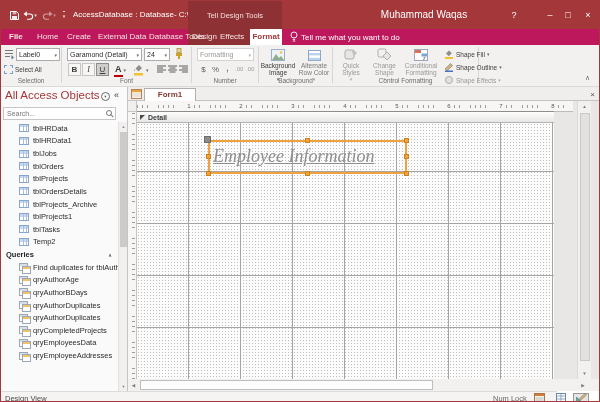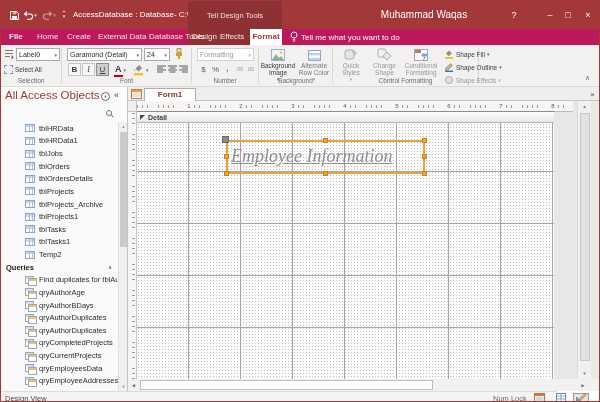--- a/index.html
+++ b/index.html
@@ -57,21 +57,21 @@
   .nav-title { position:absolute; left:4px; top:2px; font-size:11.5px; color:#A4373A; white-space:nowrap; }
   .navmenu { position:absolute; left:100px; top:5px; width:9px; height:9px; border:1px solid #6a6a6a; border-radius:50%;
              display:flex; align-items:center; justify-content:center; font-size:4.5px; color:#6a6a6a; }
   .shutter { position:absolute; left:113px; top:3px; font-size:9px; color:#3b3b3b; }
   .searchbox { position:absolute; left:2px; top:20px; width:113px; height:13px; border:1px solid #c8c6c4; background:#fff;
                font-family:"Liberation Sans",sans-serif; font-size:7px; color:#3b3b3b; padding:1px 14px 1px 3px; }
   .mag { position:absolute; left:105px; top:23px; width:6px; height:6px; border:1px solid #7a7876; border-radius:50%; }
   .mag::after { content:""; position:absolute; width:3.5px; height:1px; background:#7a7876; transform:rotate(45deg);
                 right:-2.5px; bottom:-1px; }
   .navlist { position:absolute; left:0; top:35px; width:117px; height:269px; overflow:hidden; background:#fbfafa; }
-  .nitem { height:12.63px; display:flex; align-items:center; gap:4px; padding-left:24px; font-size:7.5px; color:#2b2b2b; white-space:nowrap; }
+  .nitem { height:12.63px; display:flex; align-items:center; gap:4px; padding-left:18px; font-size:7.5px; color:#2b2b2b; white-space:nowrap; }
   .nhdr { height:12.63px; display:flex; align-items:center; padding:0 6px 0 5px; font-size:7.5px; font-weight:bold; color:#1e1e1e; }
   .nhdr .chev { margin-left:auto; font-size:5px; color:#6a6a6a; }
   .t-ic { flex:0 0 auto; width:10px; height:8px; border:1px solid #89a6cf; background-color:#fff;
           background-image:linear-gradient(90deg, transparent 0 3px, #aabedd 3px 3.8px, transparent 3.8px 6.2px, #aabedd 6.2px 7px, transparent 7px),
                            linear-gradient(#c9d8ee 0 2.5px, transparent 2.5px); }
   .q-ic { flex:0 0 auto; width:10px; height:8px; position:relative; }
   .q-ic::before { content:""; position:absolute; left:0; top:0; width:7px; height:6px; border:1px solid #9aa7b8;
                   background:linear-gradient(#d8dee8 0 2px, #fff 2px); }
   .q-ic::after { content:""; position:absolute; left:3px; top:2.5px; width:7px; height:6px; border:1px solid #9aa7b8;
                  background:linear-gradient(#f0c36a 0 2px, #fff 2px); }
@@ -99,21 +99,21 @@
   .detailbar { position:absolute; left:136px; top:110px; width:417px; height:12px; background:linear-gradient(#fdfdfd,#e9e7e5);
                border-top:1px solid #8f8d8b; border-bottom:1px solid #b5b3b1;
                display:flex; align-items:center; gap:3px; padding-left:3px; font-size:7px; font-weight:bold; color:#3b3b3b; }
   .detail-arrow { width:0; height:0; border-top:5px solid #4a4a48; border-right:5px solid transparent; }
   .grid { position:absolute; left:136px; top:122px; width:417px; height:256px; background-color:#fcfcfc;
           background-image:
             repeating-linear-gradient(90deg, transparent 0 51px, #a6a4a2 51px 52px),
             repeating-linear-gradient(0deg, transparent 0 51px, #a6a4a2 51px 52px),
             radial-gradient(circle, #bdbdbd 0.55px, transparent 0.8px);
           background-size:auto, auto, 3px 3px; }
-  .sel-label { position:absolute; left:207px; top:139px; width:199px; height:34px; border:2px solid #efa23d;margin-left:18px; }
+  .sel-label { position:absolute; left:207px; top:139px; width:199px; height:34px; border:2px solid #efa23d; }
   .sel-label .ltext { display:block; font-family:"Liberation Serif", serif; font-style:italic; font-size:18px;
                       color:#8f8f8f; text-decoration:underline; line-height:29px; padding-left:3px; white-space:nowrap; }
   .h-move { position:absolute; left:-6px; top:-6px; width:7px; height:7px; background:#8c8c8c; border:1px solid #6b6b6b; }
   .hdl { position:absolute; width:5px; height:5px; background:#f2a33c; border:1px solid #c9821e; }
   .hdl.tm { left:calc(50% - 3px); top:-4px; }    .hdl.tr { right:-4px; top:-4px; }
   .hdl.rm { right:-4px; top:calc(50% - 3px); }   .hdl.br { right:-4px; bottom:-4px; }
   .hdl.bm { left:calc(50% - 3px); bottom:-4px; } .hdl.bl { left:-4px; bottom:-4px; }
   .hdl.lm { left:-4px; top:calc(50% - 3px); }
 
   .vscroll { position:absolute; left:576px; top:100px; width:14px; height:278px; background:#f2f1f0; border-left:1px solid #dcdad8; }
@@ -351,20 +351,21 @@
 
     <span class="ribcollapse">∧</span>
   </div>
 
   <div class="navpane">
     <div class="nav-title">All Access Objects</div>
     <div class="navmenu">
       <span>▾</span>
     </div>
     <div class="shutter">«</div>
+    <input class="searchbox" type="text" placeholder="Search..." style="">
     <span class="mag"></span>
 
     <div class="navlist">
       <div class="nitem">
           <span class="t-ic"></span>
           <span>tblHRData</span>
         </div>
       <div class="nitem">
           <span class="t-ic"></span>
           <span>tblHRData1</span>
@@ -372,41 +373,37 @@
       <div class="nitem">
           <span class="t-ic"></span>
           <span>tblJobs</span>
         </div>
       <div class="nitem">
           <span class="t-ic"></span>
           <span>tblOrders</span>
         </div>
       <div class="nitem">
           <span class="t-ic"></span>
+          <span>tblProjects</span>
+        </div>
+      <div class="nitem">
+          <span class="t-ic"></span>
           <span>tblOrdersDetails</span>
         </div>
       <div class="nitem">
           <span class="t-ic"></span>
-          <span>tblProjects</span>
-        </div>
-      <div class="nitem">
-          <span class="t-ic"></span>
           <span>tblProjects_Archive</span>
         </div>
       <div class="nitem">
           <span class="t-ic"></span>
           <span>tblProjects1</span>
         </div>
       <div class="nitem">
           <span class="t-ic"></span>
           <span>tblTasks</span>
-        </div>
-      <div class="nitem">
-          <span class="t-ic"></span>
-          <span>tblTasks1</span>
         </div>
       <div class="nitem">
           <span class="t-ic"></span>
           <span>Temp2</span>
         </div>
       <div class="nhdr">
           <span>Queries</span>
           <span class="chev">∧</span>
         </div>
       <div class="nitem">
@@ -425,24 +422,20 @@
           <span class="q-ic"></span>
           <span>qryAuthorDuplicates</span>
         </div>
       <div class="nitem">
           <span class="q-ic"></span>
           <span>qryAuthorDuplicates</span>
         </div>
       <div class="nitem">
           <span class="q-ic"></span>
           <span>qryCompletedProjects</span>
-        </div>
-      <div class="nitem">
-          <span class="q-ic"></span>
-          <span>qryCurrentProjects</span>
         </div>
       <div class="nitem">
           <span class="q-ic"></span>
           <span>qryEmployeesData</span>
         </div>
       <div class="nitem">
           <span class="q-ic"></span>
           <span>qryEmployeeAddresses</span>
         </div>
     </div>

